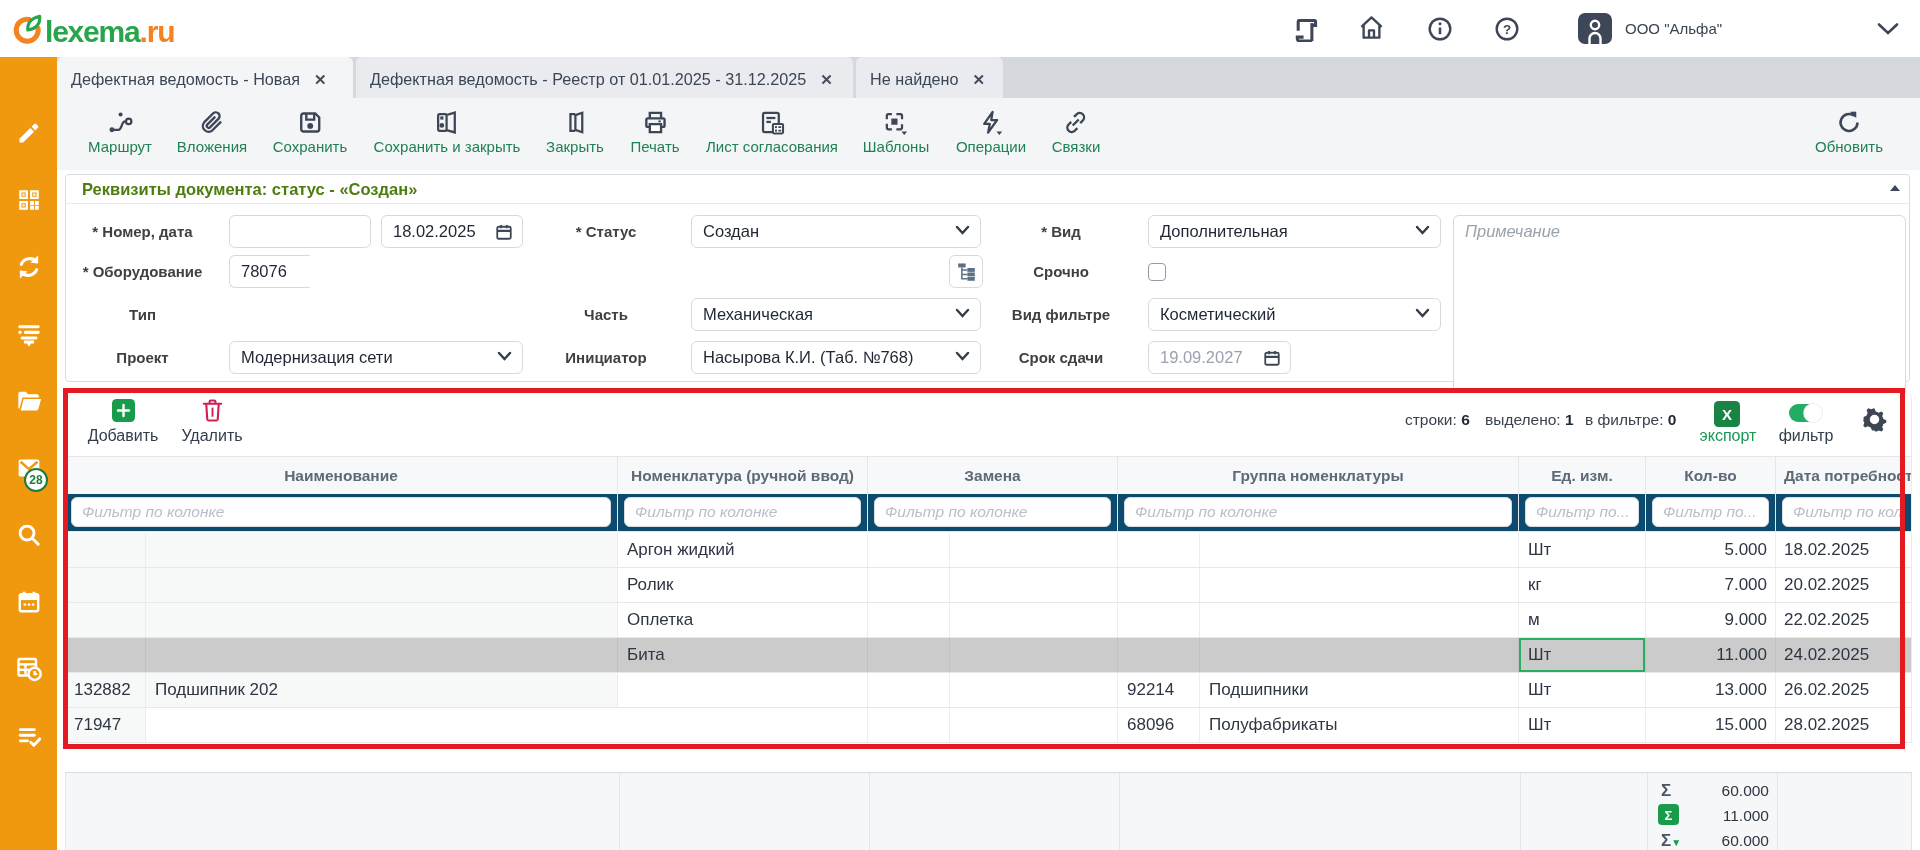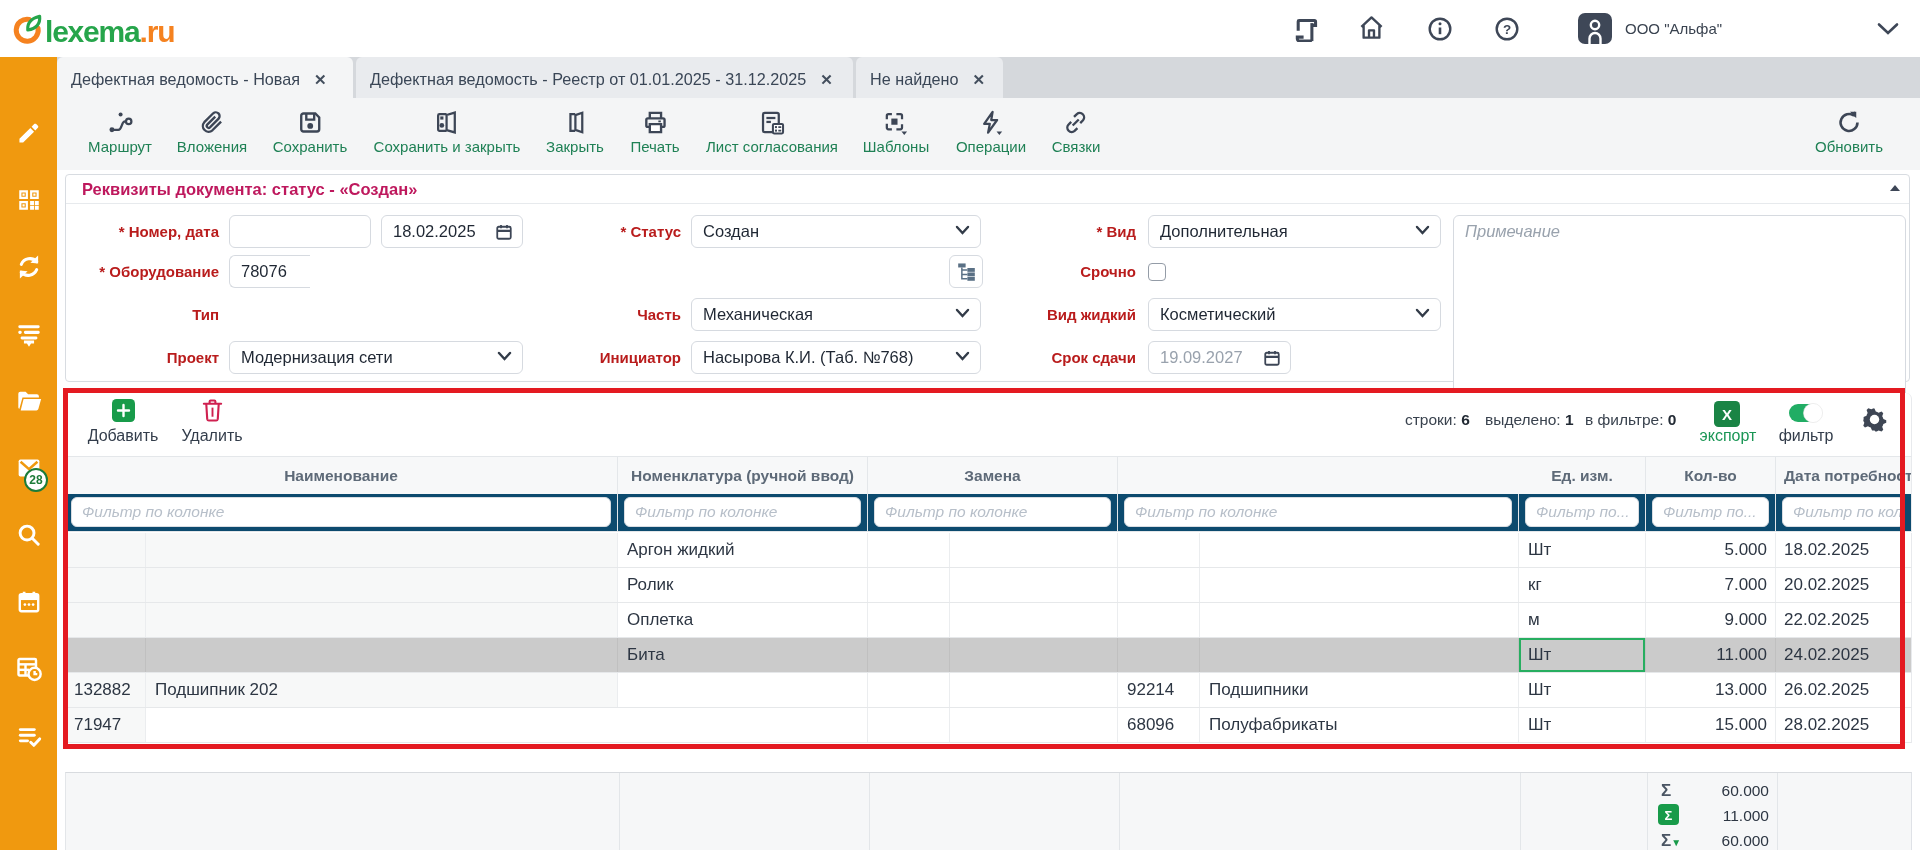--- a/index.html
+++ b/index.html
@@ -19,22 +19,22 @@
 .tab{position:absolute;top:0;height:41px;border-radius:6px 6px 0 0;background:#e9ebee;color:#3a4656;font-size:16.2px;line-height:45px;white-space:nowrap;}
 .tab .x{font-weight:bold;color:#434e5d;margin-left:14px;font-size:15px;}
 .tab.active{background:#f4f5f6;}
 
 #toolbar{position:absolute;left:57px;top:98px;width:1863px;height:72px;background:#f4f5f6;}
 .tbtn{position:absolute;top:11px;transform:translateX(-50%);text-align:center;}
 .tbtn svg{display:block;margin:0 auto;}
 .tbtn .lbl{display:block;margin-top:2px;font-size:15px;color:#1f8155;}
 
 #panel{position:absolute;left:65px;top:174px;width:1845px;height:208px;background:#fff;border:1px solid #d8dce1;border-radius:4px;}
-#panel .title{position:absolute;left:0;top:0;width:100%;height:29px;border-bottom:1px solid #e7eaed;font-size:16.5px;font-weight:bold;color:#be185d;padding:5px 0 0 16px;}
-.flabel{position:absolute;font-size:15px;font-weight:600;color:#b91c1c;text-align:right;line-height:33px;white-space:nowrap;}
+#panel .title{position:absolute;left:0;top:0;width:100%;height:29px;border-bottom:1px solid #e7eaed;font-size:16.5px;font-weight:bold;color:#4d7c0f;padding:5px 0 0 16px;}
+.flabel{position:absolute;font-size:15px;font-weight:600;color:#404040;text-align:center;line-height:33px;white-space:nowrap;}
 .fctl{position:absolute;height:33px;background:#fff;border:1px solid #d6dae0;border-radius:6px;font-size:16.5px;color:#1f2733;line-height:31px;padding-left:11px;white-space:nowrap;overflow:hidden;}
 .fctl .chev{position:absolute;right:10px;top:9px;}
 .phold{color:#99a2ad;}
 
 #redbox{position:absolute;left:63px;top:388px;width:1842px;height:361px;border:5px solid #e41a21;z-index:50;}
 
 #gtool{position:absolute;left:65px;top:393px;width:1847px;height:63px;background:#fff;border-right:1px solid #e8eaed;border-radius:0 6px 0 0;}
 .gt-lbl{position:absolute;font-size:16px;color:#333d4b;transform:translateX(-50%);top:34px;}
 .cnt{position:absolute;top:18px;font-size:15.5px;color:#39424e;}
 .cnt b{font-weight:bold;color:#222a34;}
@@ -299,21 +299,21 @@
   <div class="flabel" style="left:920px;top:80px;width:150px">Срочно</div>
   <div class="abs" style="left:1082px;top:88px;width:18px;height:18px;border:1.6px solid #949ca7;border-radius:4px;background:#fff"></div>
 
   <div class="flabel" style="left:0px;top:123px;width:153px">Тип</div>
   <div class="flabel" style="left:465px;top:123px;width:150px">Часть</div>
   <div class="fctl" style="left:625px;top:123px;width:290px">Механическая
     <svg class="chev" width="15" height="10" viewBox="0 0 15 10" fill="none" stroke="#333c49" stroke-width="2.4" stroke-linecap="round">
         <path d="M2 2 L7.5 8 L13 2"></path>
       </svg>
   </div>
-  <div class="flabel" style="left:920px;top:123px;width:150px">Вид жидкий</div>
+  <div class="flabel" style="left:920px;top:123px;width:150px">Вид фильтре</div>
   <div class="fctl" style="left:1082px;top:123px;width:293px">Косметический
     <svg class="chev" width="15" height="10" viewBox="0 0 15 10" fill="none" stroke="#333c49" stroke-width="2.4" stroke-linecap="round">
         <path d="M2 2 L7.5 8 L13 2"></path>
       </svg>
   </div>
 
   <div class="flabel" style="left:0px;top:166px;width:153px">Проект</div>
   <div class="fctl" style="left:163px;top:166px;width:294px">Модернизация сети
     <svg class="chev" width="15" height="10" viewBox="0 0 15 10" fill="none" stroke="#333c49" stroke-width="2.4" stroke-linecap="round">
         <path d="M2 2 L7.5 8 L13 2"></path>
@@ -365,20 +365,21 @@
   <svg class="abs" style="left:1796px;top:13px" width="27" height="27" viewBox="0 0 24 24" fill="#3e4654">
     <path d="M12 1.8 l1.2 2.7 a7.8 7.8 0 0 1 2.6 1.1 l2.8 -1 1.6 1.6 -1 2.8 a7.8 7.8 0 0 1 1.1 2.6 l2.7 1.2 v2.3 l-2.7 1.2 a7.8 7.8 0 0 1 -1.1 2.6 l1 2.8 -1.6 1.6 -2.8 -1 a7.8 7.8 0 0 1 -2.6 1.1 L12 22.2 h-2.3 l-1.2 -2.7 a7.8 7.8 0 0 1 -2.6 -1.1 l-2.8 1 -1.6 -1.6 1 -2.8 a7.8 7.8 0 0 1 -1.1 -2.6 L1.8 12 v-2.3 l2.7 -1.2 a7.8 7.8 0 0 1 1.1 -2.6 l-1 -2.8 1.6 -1.6 2.8 1 a7.8 7.8 0 0 1 2.6 -1.1 L9.7 1.8 Z" transform="translate(0.6,0.6) scale(0.95)"></path>
     <circle cx="12" cy="12" r="4.2" fill="#fff"></circle>
   </svg>
 </div>
 
 <div id="ghead">
   <div class="hc" style="left:0;width:553px">Наименование</div>
   <div class="hc" style="left:553px;width:250px">Номенклатура (ручной ввод)</div>
   <div class="hc" style="left:803px;width:250px">Замена</div>
+  <div class="hc" style="left:1053px;width:401px">Группа номенклатуры</div>
   <div class="hc" style="left:1454px;width:127px">Ед. изм.</div>
   <div class="hc" style="left:1581px;width:130px">Кол-во</div>
   <div class="hc" style="left:1711px;width:135px;border-right:none;text-align:left;padding-left:8px">Дата потребности</div>
 </div>
 <div id="gfilter">
   <div class="fc" style="left:0;width:553px">
       <div class="fin">Фильтр по колонке</div>
     </div>
   <div class="fc" style="left:553px;width:250px">
       <div class="fin">Фильтр по колонке</div>

